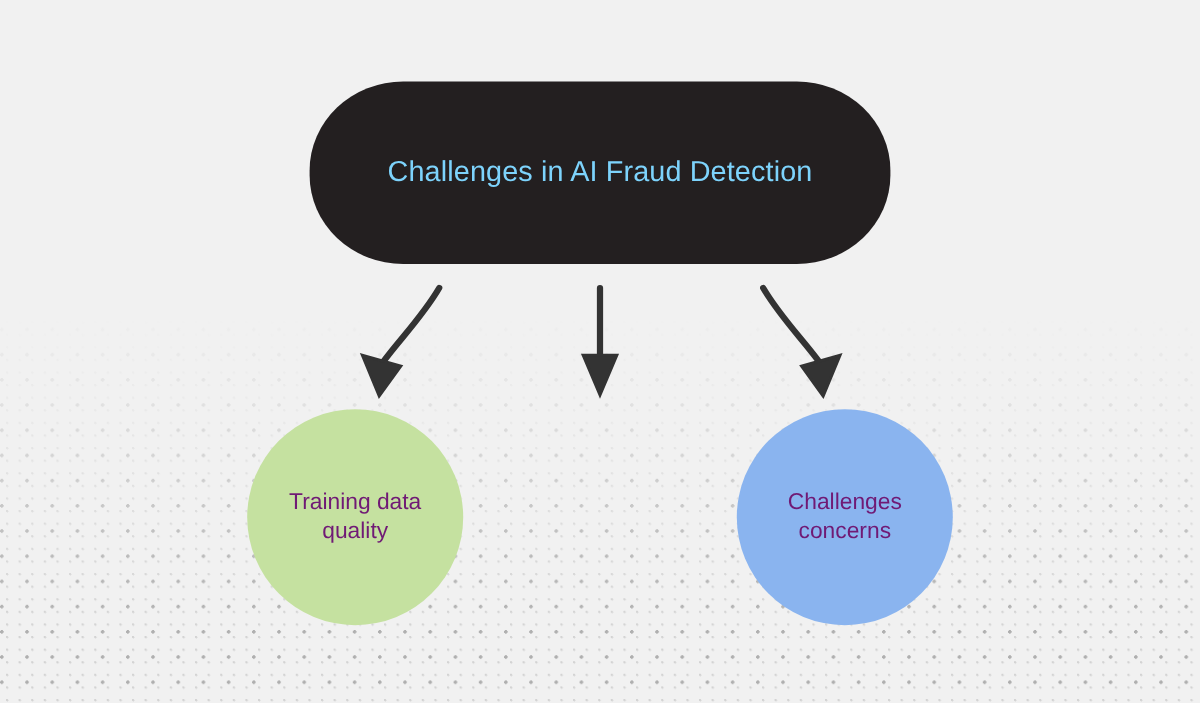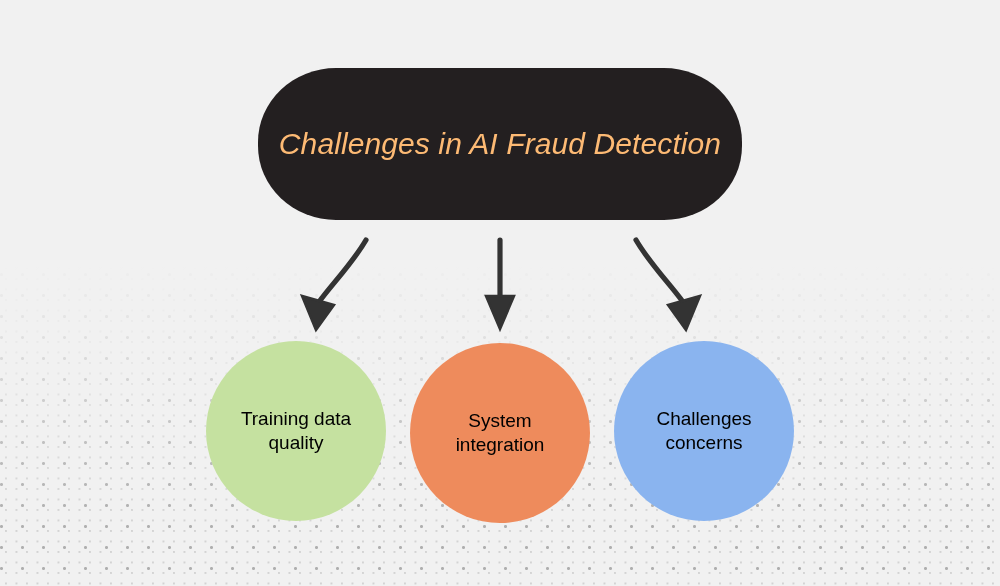--- a/index.html
+++ b/index.html
@@ -44,41 +44,40 @@
     height: 152px;
     background: #231f20;
     border-radius: 78px / 74px;
     display: flex;
     align-items: center;
     justify-content: center;
     box-sizing: border-box;
     padding: 0 26px;
   }
   .node-title-label {
-    color: #fdba74;
-    font-size: 30px;
+    color: #7dd3fc;
+    font-size: 24px;
     line-height: 1.2;
     letter-spacing: 0.1px;
     text-align: center;
     white-space: nowrap;
-    font-style: italic;
   }
   .circle {
     position: absolute;
     width: 180px;
     height: 180px;
     border-radius: 50%;
     display: flex;
     align-items: center;
     justify-content: center;
     box-sizing: border-box;
     padding: 0 14px;
   }
   .circle-label {
-    color: #000000;
+    color: #701a75;
     font-size: 19px;
     line-height: 1.28;
     text-align: center;
   }
   #circle-0 { left: 206px; top: 341px; background: #c5e1a0; }
   #circle-1 { left: 410px; top: 343px; background: #ee8b5c; }
   #circle-2 { left: 614px; top: 341px; background: #8ab4ef; }
 </style>
 </head>
 <body>
@@ -111,26 +110,20 @@
     <div class="node-title-label">Challenges in AI Fraud Detection</div>
   </div>
 
   <div class="circle" id="circle-0">
     <div class="circle-label">
       <span>Training data</span><br>
       <span>quality</span>
     </div>
   </div>
 
-  <div class="circle" id="circle-1">
-    <div class="circle-label">
-      <span>System</span><br>
-      <span>integration</span>
-    </div>
-  </div>
 
   <div class="circle" id="circle-2">
     <div class="circle-label">
       <span>Challenges</span><br>
       <span>concerns</span>
     </div>
   </div>
 
 </div>
 

